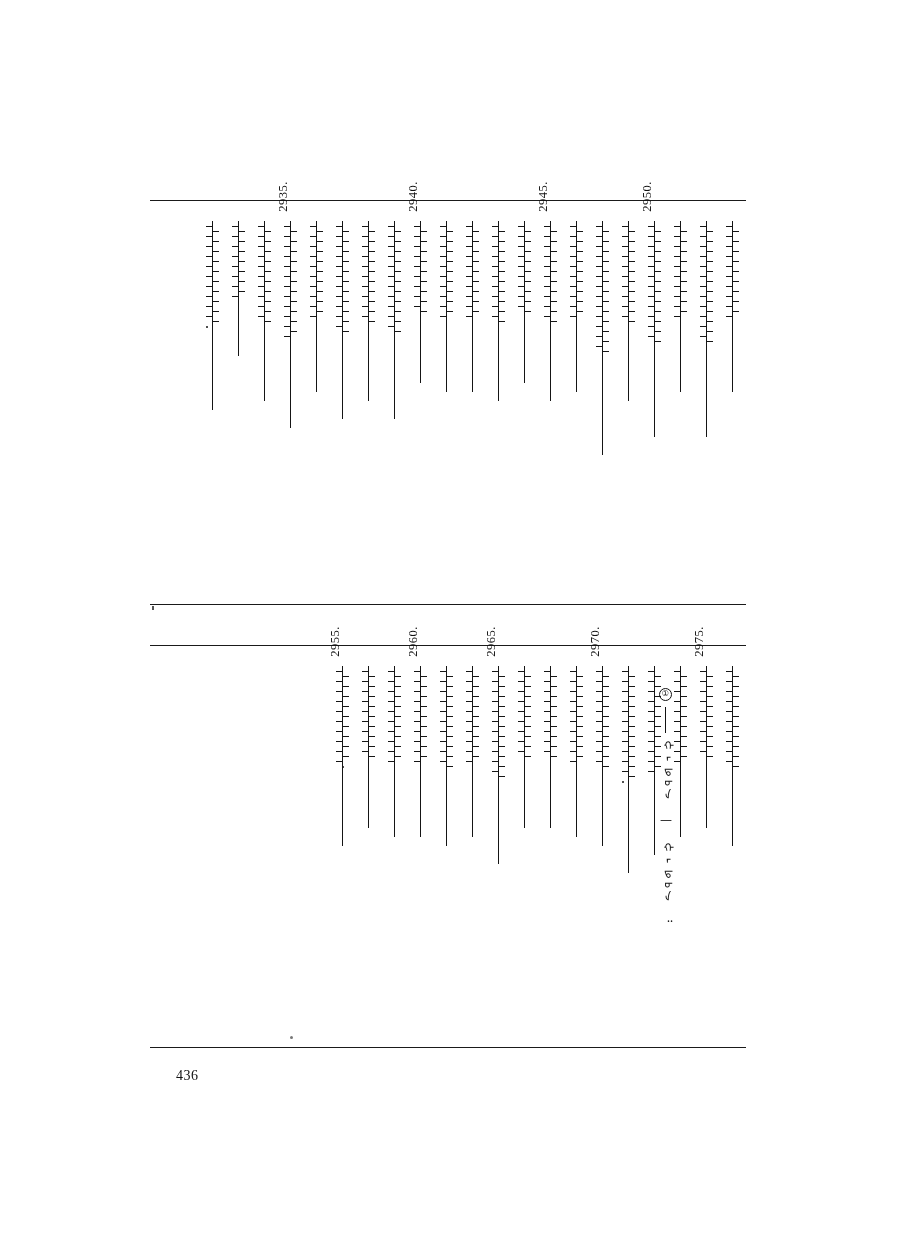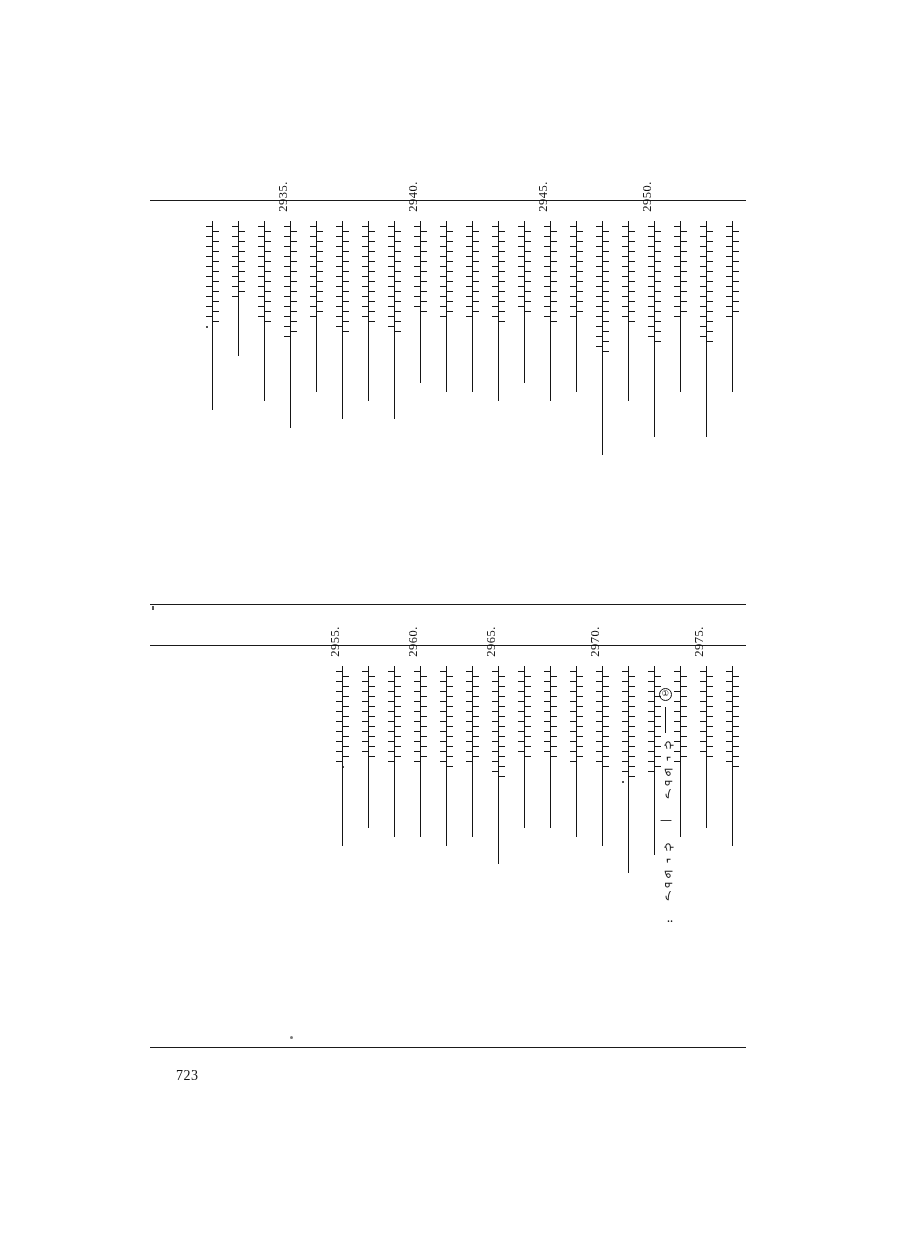--- a/index.html
+++ b/index.html
@@ -1142,15 +1142,15 @@
             </div>
           </div>
         </div>
         <div style="position: absolute; right: 74px; top: 28px; display: flex; flex-direction: column; align-items: center;">
           <span class="footnote-marker">①</span>
           <span style="width: 1px; height: 26px; background: rgb(17, 17, 17); margin-top: 6px;"></span>
           <span class="mong" style="margin-top: 6px; font-size: 12px;">ᠬᠠᠲᠤᠨ — ᠬᠠᠲᠤᠨ ᠃</span>
         </div>
       </div>
 
-    <div class="footer-page">723</div>
+    <div class="footer-page">436</div>
   </div>
 </div>
 
 </body></html>

